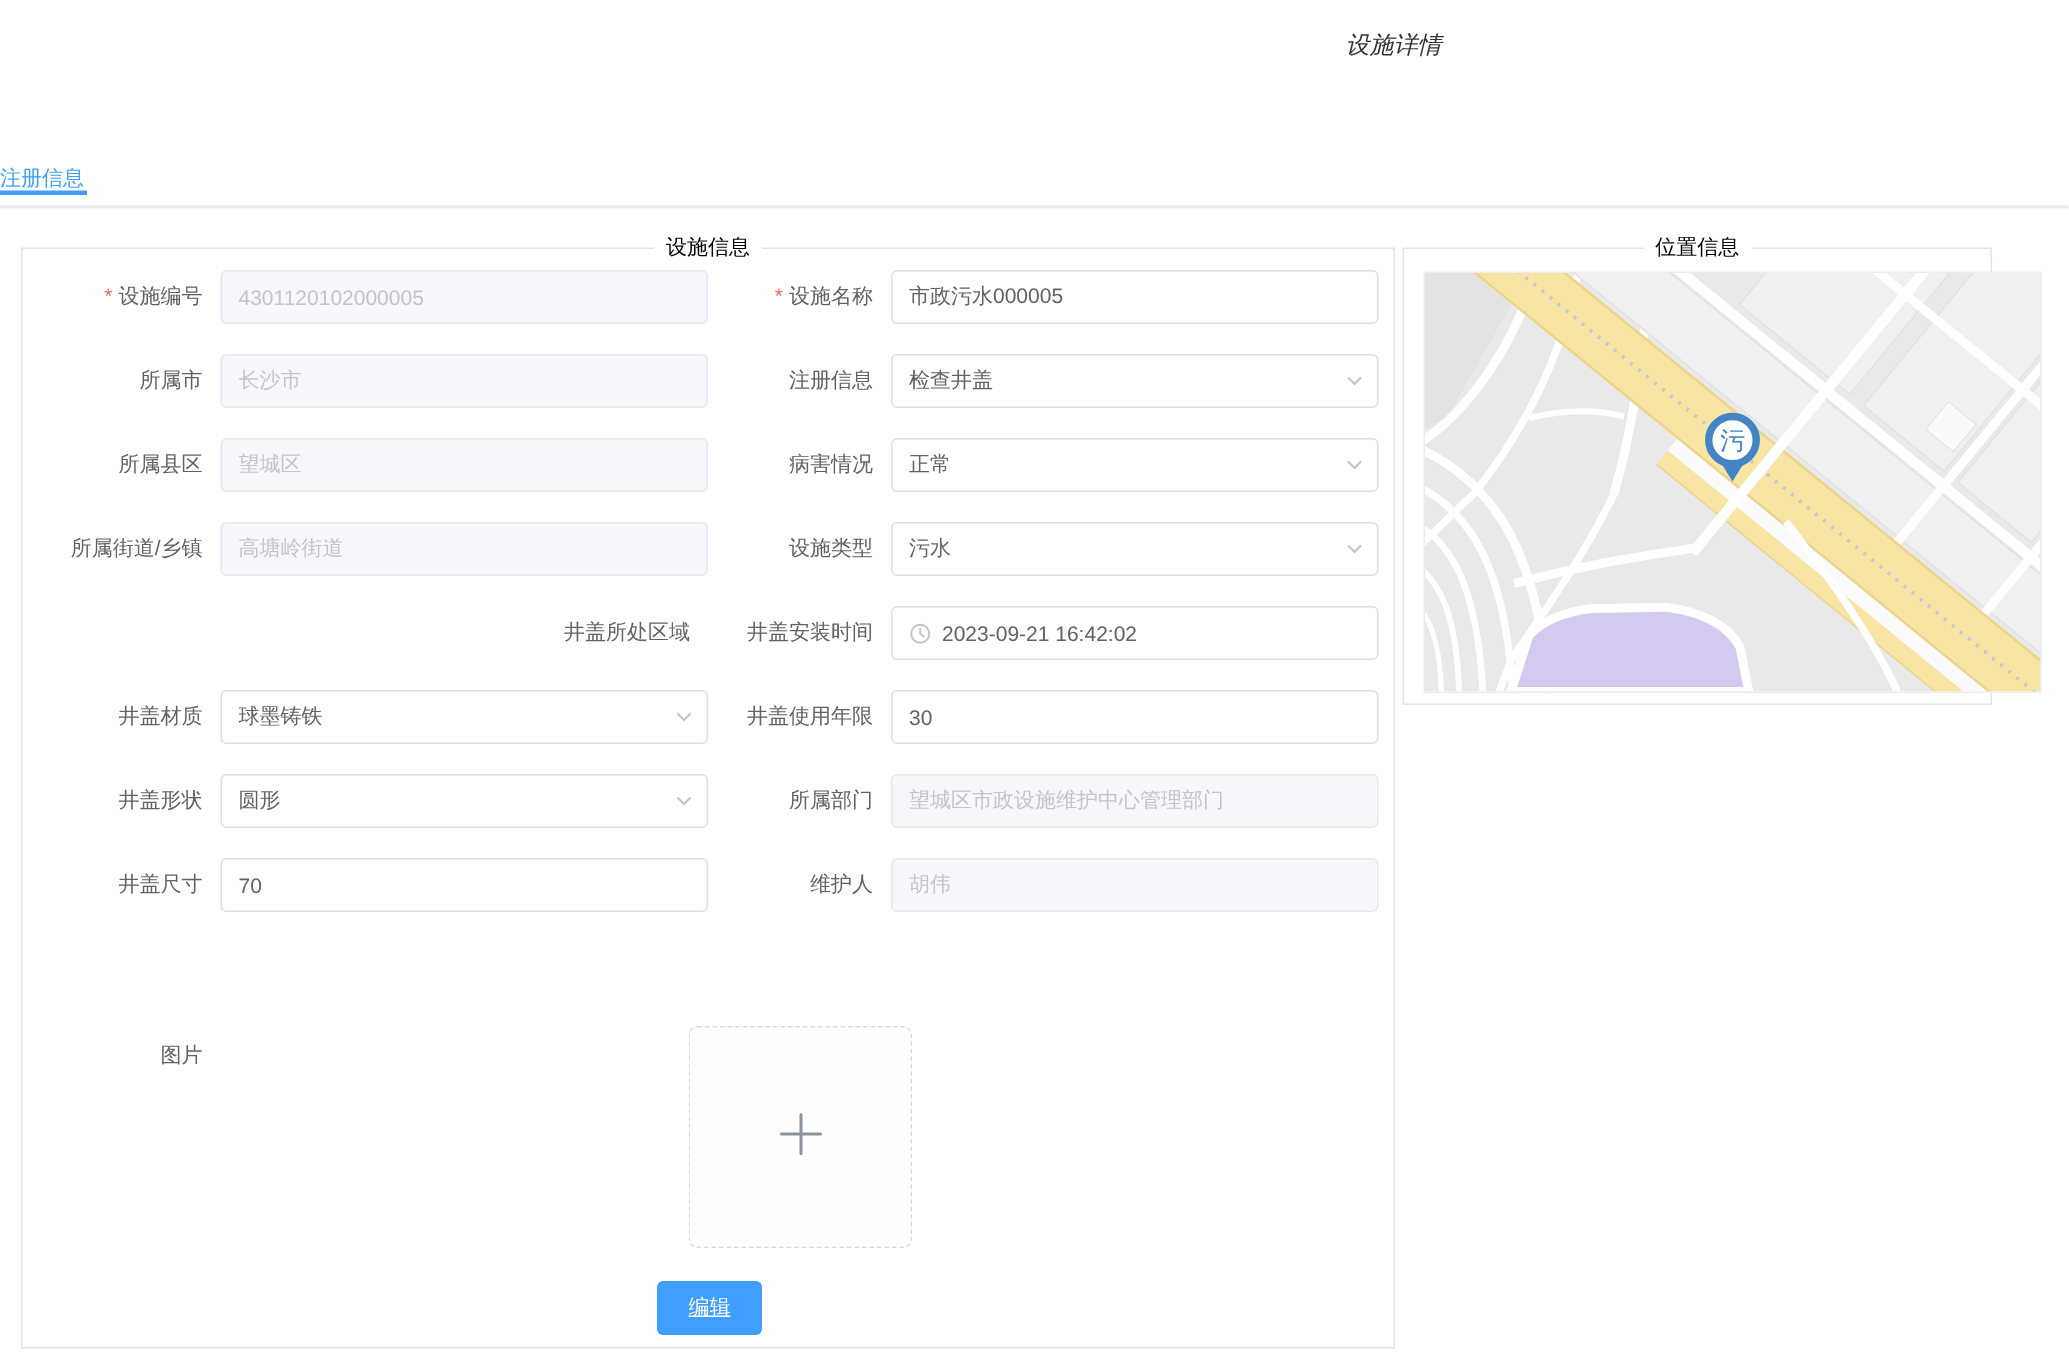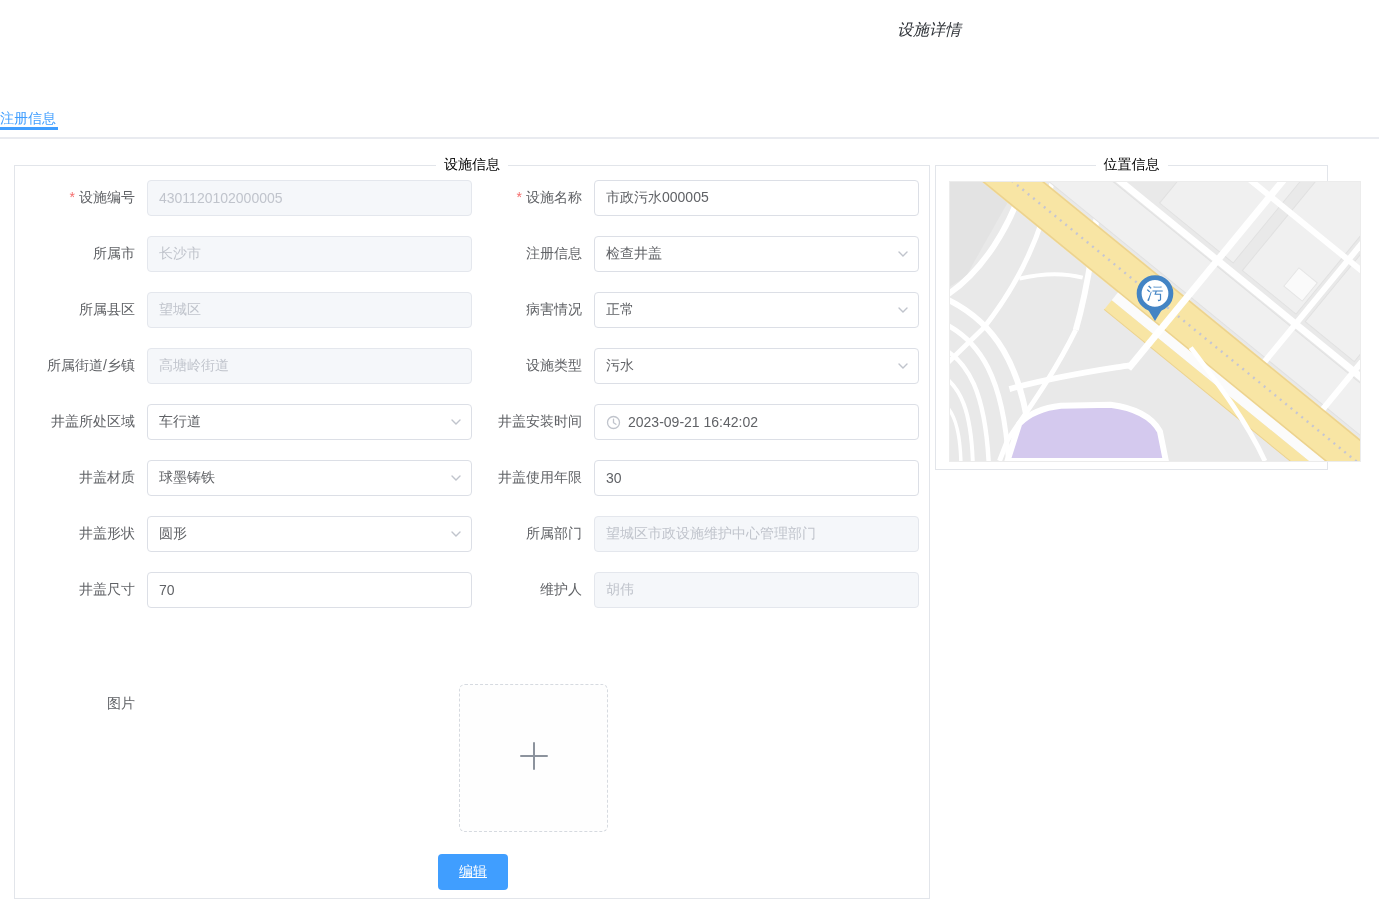--- a/index.html
+++ b/index.html
@@ -78,28 +78,20 @@
         </div>
     </div>
     <div class="row">
       <label class="lbl"><span>所属街道/乡镇</span></label>
       <div class="ctl disabled">
           <span class="val">高塘岭街道</span>
         </div>
     </div>
     <div class="row">
       <label class="lbl"><span>井盖所处区域</span></label>
-      <div class="ctl select">
-          <span class="val">车行道</span>
-        <span class="chev">
-            <svg width="14" height="14" viewBox="0 0 14 14">
-              <path d="M3 5l4 4 4-4" stroke="#c0c4cc" stroke-width="1.4" fill="none" stroke-linecap="round"></path>
-            </svg>
-          </span>
-        </div>
     </div>
     <div class="row">
       <label class="lbl"><span>井盖材质</span></label>
       <div class="ctl select">
           <span class="val">球墨铸铁</span>
         <span class="chev">
             <svg width="14" height="14" viewBox="0 0 14 14">
               <path d="M3 5l4 4 4-4" stroke="#c0c4cc" stroke-width="1.4" fill="none" stroke-linecap="round"></path>
             </svg>
           </span>

